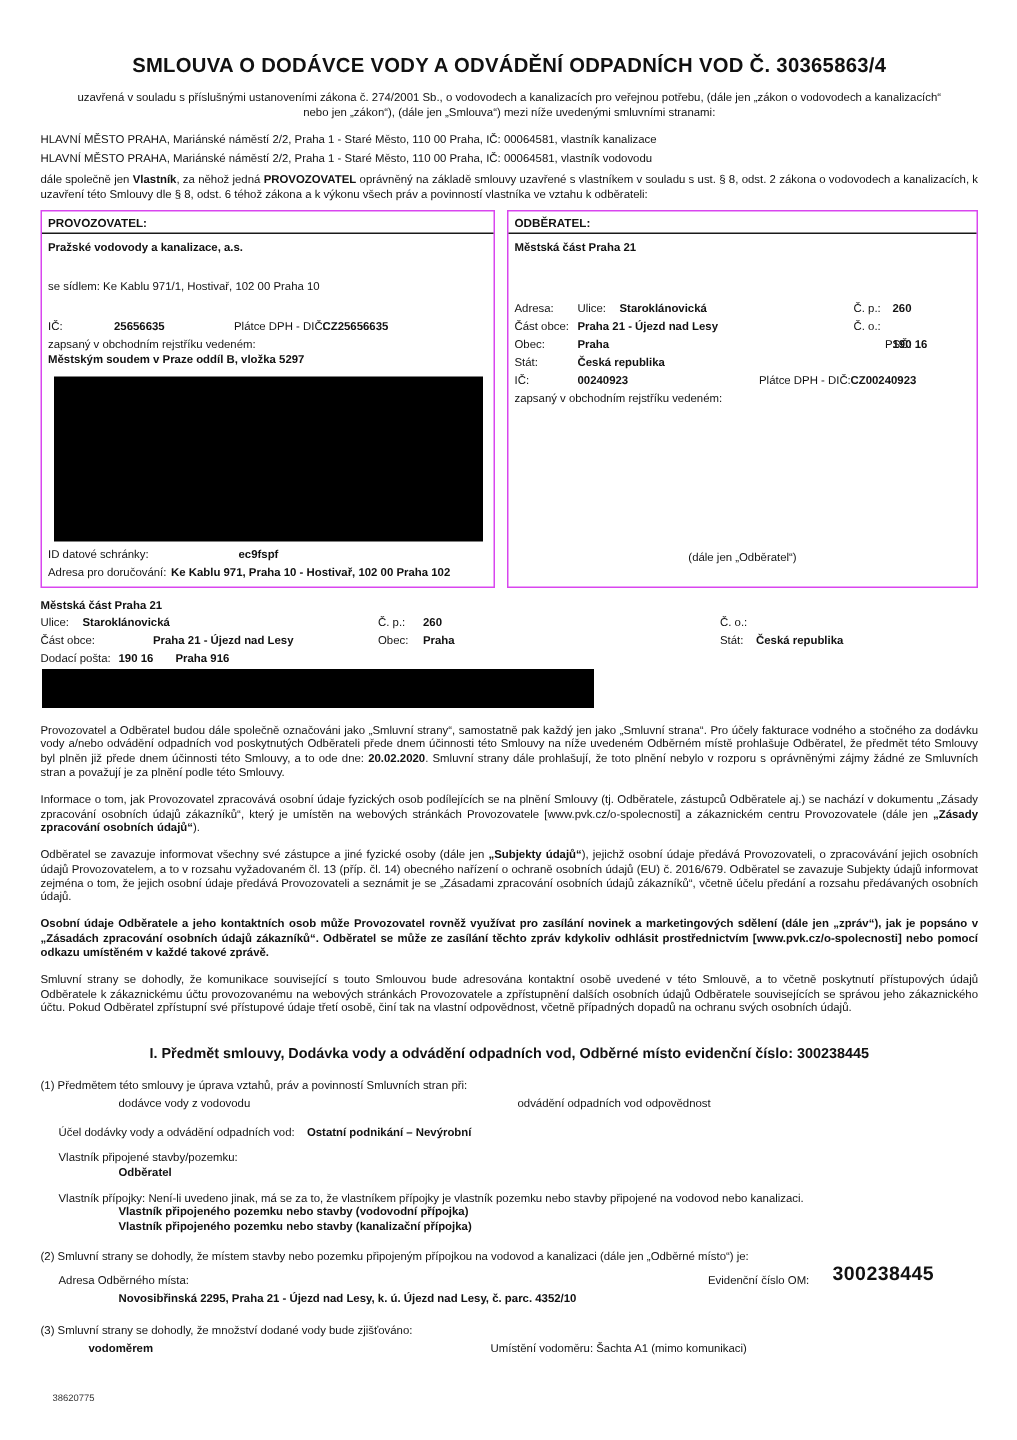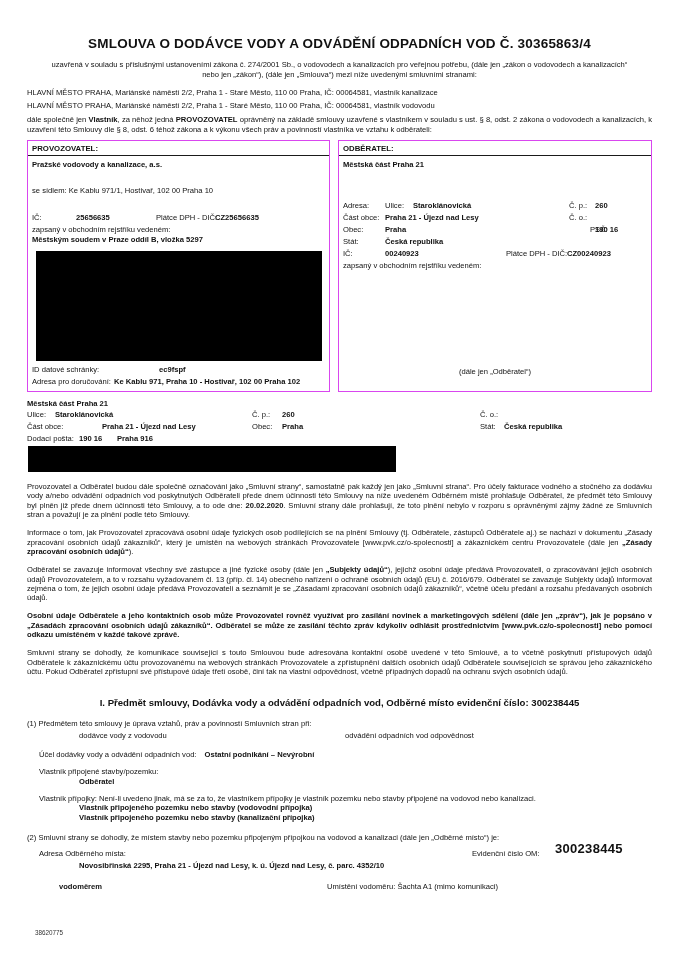--- a/index.html
+++ b/index.html
@@ -177,20 +177,21 @@
       <div>(2) Smluvní strany se dohodly, že místem stavby nebo pozemku připojeným přípojkou na vodovod a kanalizaci (dále jen „Odběrné místo“) je:</div>
       <div class="row" style="margin-top:3px;height:15px;">
         <span class="abs ind1" style="left:0;top:3px;">Adresa Odběrného místa:</span>
         <span class="abs" style="left:445px;top:3px;">Evidenční číslo OM:</span>
         <span class="abs bigOM" style="left:528px;top:-2px;">300238445</span>
       </div>
       <div class="ind2" style="font-weight:bold;">Novosibřinská 2295, Praha 21 - Újezd nad Lesy, k. ú. Újezd nad Lesy, č. parc. 4352/10</div>
     </div>
 
     <div class="clause">
+      <div>(3) Smluvní strany se dohodly, že množství dodané vody bude zjišťováno:</div>
       <div class="row" style="margin-top:3px;">
         <span class="abs" style="left:32px;font-weight:bold;">vodoměrem</span>
         <span class="abs" style="left:300px;text-align:right;">Umístění vodoměru: Šachta A1 (mimo komunikaci)</span>
       </div>
     </div>
 
   </div>
 
   <div class="footer">38620775</div>
 </div>

